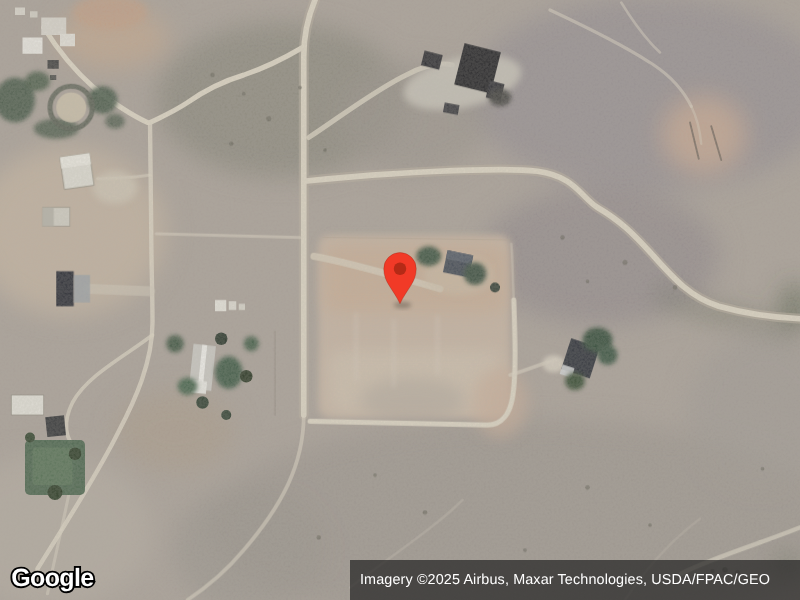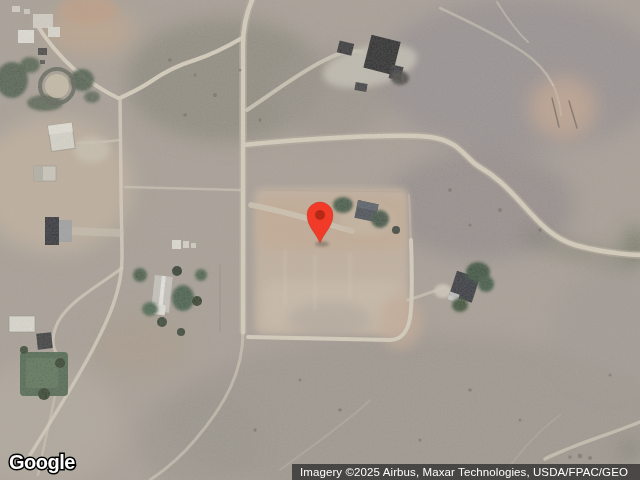--- a/index.html
+++ b/index.html
@@ -13,25 +13,25 @@
   .logo{
     position:absolute;left:6px;bottom:3px;width:100px;height:30px;
     cursor:pointer;
   }
   .logo text{
     font-family:"Liberation Sans", sans-serif;
     font-weight:bold;font-size:20px;letter-spacing:-0.5px;
     fill:#ffffff;stroke:#000000;stroke-width:3px;paint-order:stroke;
   }
   .attribution{
-    position:absolute;right:0;bottom:0;height:16px;
+    position:absolute;right:0;bottom:0;height:32px;
     display:flex;align-items:center;
     background:rgba(34,34,34,0.70);
     color:#fff;font-size:11.5px;letter-spacing:0.1px;
-    padding:0 12px 0 8px;white-space:nowrap;
+    padding:0 24px 0 8px;white-space:nowrap;
   }
 </style>
 </head>
 <body>
 
 <div class="stage">
 
   <svg class="map" viewBox="0 0 640 480">
     <defs>
       <filter id="soft10" x="-40%" y="-40%" width="180%" height="180%">

